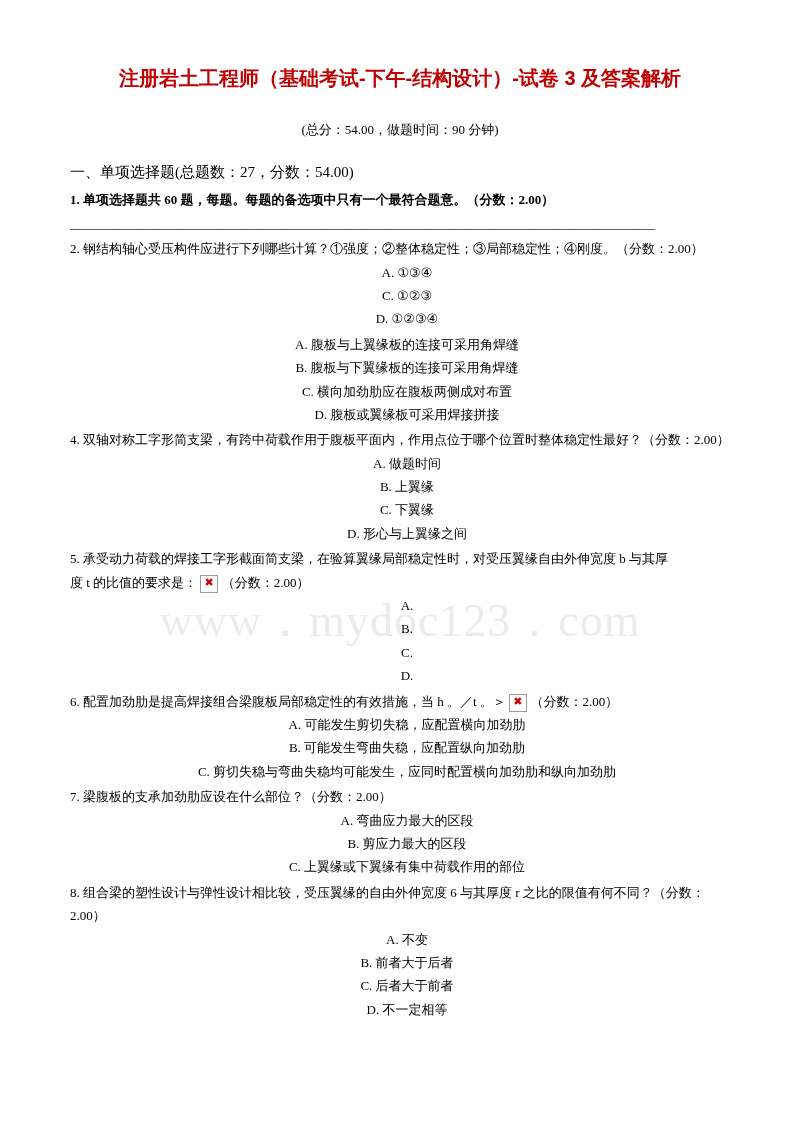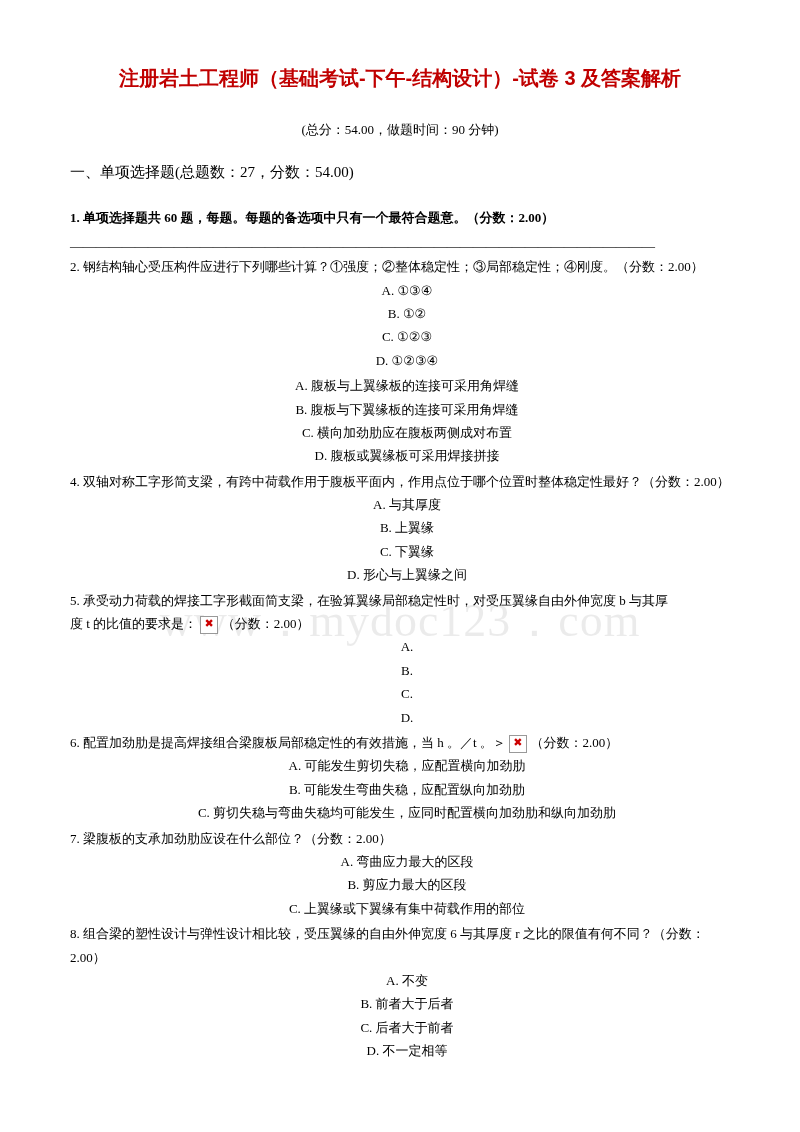--- a/index.html
+++ b/index.html
@@ -21,21 +21,21 @@
     margin-bottom: 22px;
     font-family: "SimHei", "黑体", sans-serif;
   }
   .meta {
     text-align: center;
     font-size: 13px;
     margin-bottom: 18px;
   }
   .section-head {
     font-size: 15px;
-    margin-bottom: 20px;
+    margin-bottom: 2px;
   }
   .q-block { margin-bottom: 2px; }
   .bold { font-weight: bold; margin-top: 44px; }
   .stem { }
   .opt { padding-left: 14px; text-align: center; }
   .img-broken {
     display: inline-block;
     width: 18px;
     height: 18px;
     border: 1px solid #999;
@@ -79,35 +79,34 @@
   <div class="section-head">一、单项选择题(总题数：27，分数：54.00)</div>
 
   <div class="q-block">
     <div class="stem"><span class="bold">1. 单项选择题共 60 题，每题。每题的备选项中只有一个最符合题意。（分数：2.00）</span></div>
     <div class="stem">__________________________________________________________________________________________</div>
   </div>
 
   <div class="q-block">
     <div class="stem">2. 钢结构轴心受压构件应进行下列哪些计算？①强度；②整体稳定性；③局部稳定性；④刚度。（分数：2.00）</div>
     <div class="opt">A. ①③④</div>
-    <div class="opt">B. ①②</div>
     <div class="opt">C. ①②③</div>
     <div class="opt">D. ①②③④</div>
   </div>
 
   <div class="q-block">
     <div class="opt">A. 腹板与上翼缘板的连接可采用角焊缝</div>
     <div class="opt">B. 腹板与下翼缘板的连接可采用角焊缝</div>
     <div class="opt">C. 横向加劲肋应在腹板两侧成对布置</div>
     <div class="opt">D. 腹板或翼缘板可采用焊接拼接</div>
   </div>
 
   <div class="q-block">
     <div class="stem">4. 双轴对称工字形简支梁，有跨中荷载作用于腹板平面内，作用点位于哪个位置时整体稳定性最好？（分数：2.00）</div>
-    <div class="opt">A. 与其厚度</div>
+    <div class="opt">A. 做题时间</div>
     <div class="opt">B. 上翼缘</div>
     <div class="opt">C. 下翼缘</div>
     <div class="opt">D. 形心与上翼缘之间</div>
   </div>
 
   <div class="q-block">
     <div class="stem">5. 承受动力荷载的焊接工字形截面简支梁，在验算翼缘局部稳定性时，对受压翼缘自由外伸宽度 b 与其厚</div>
     <div class="stem">
       <span>度 t 的比值的要求是：</span>
       <span class="img-broken"></span>

